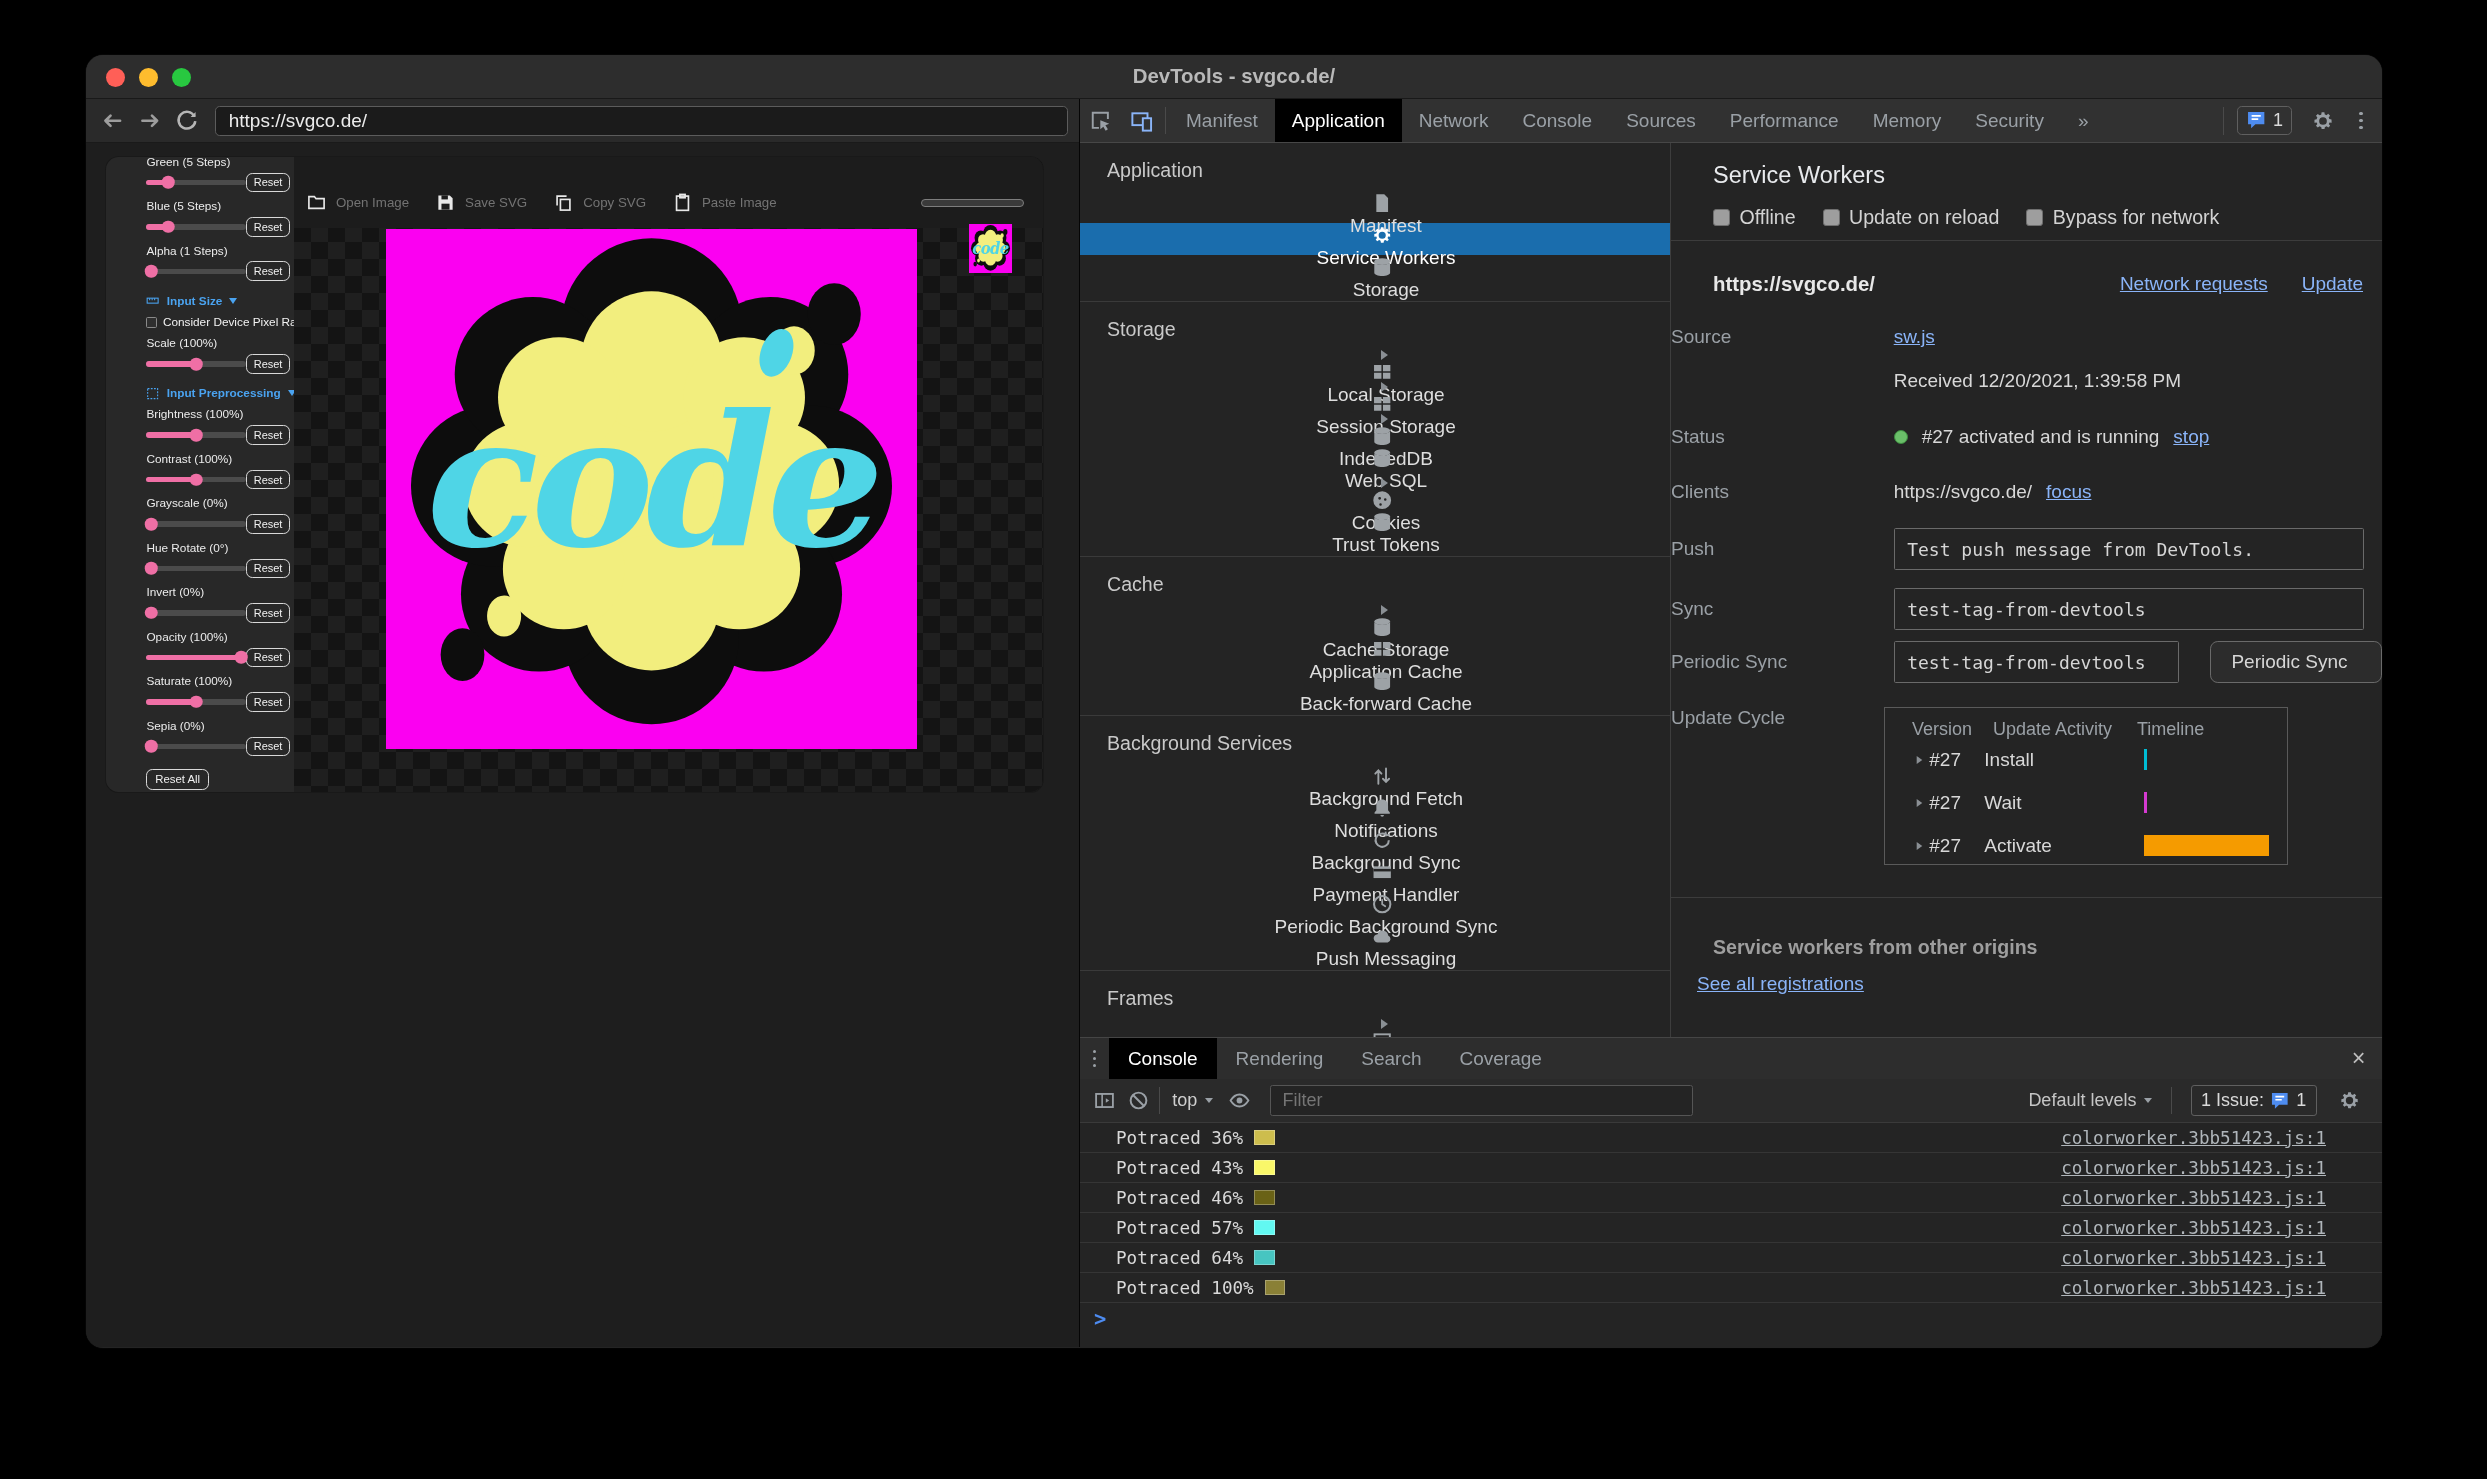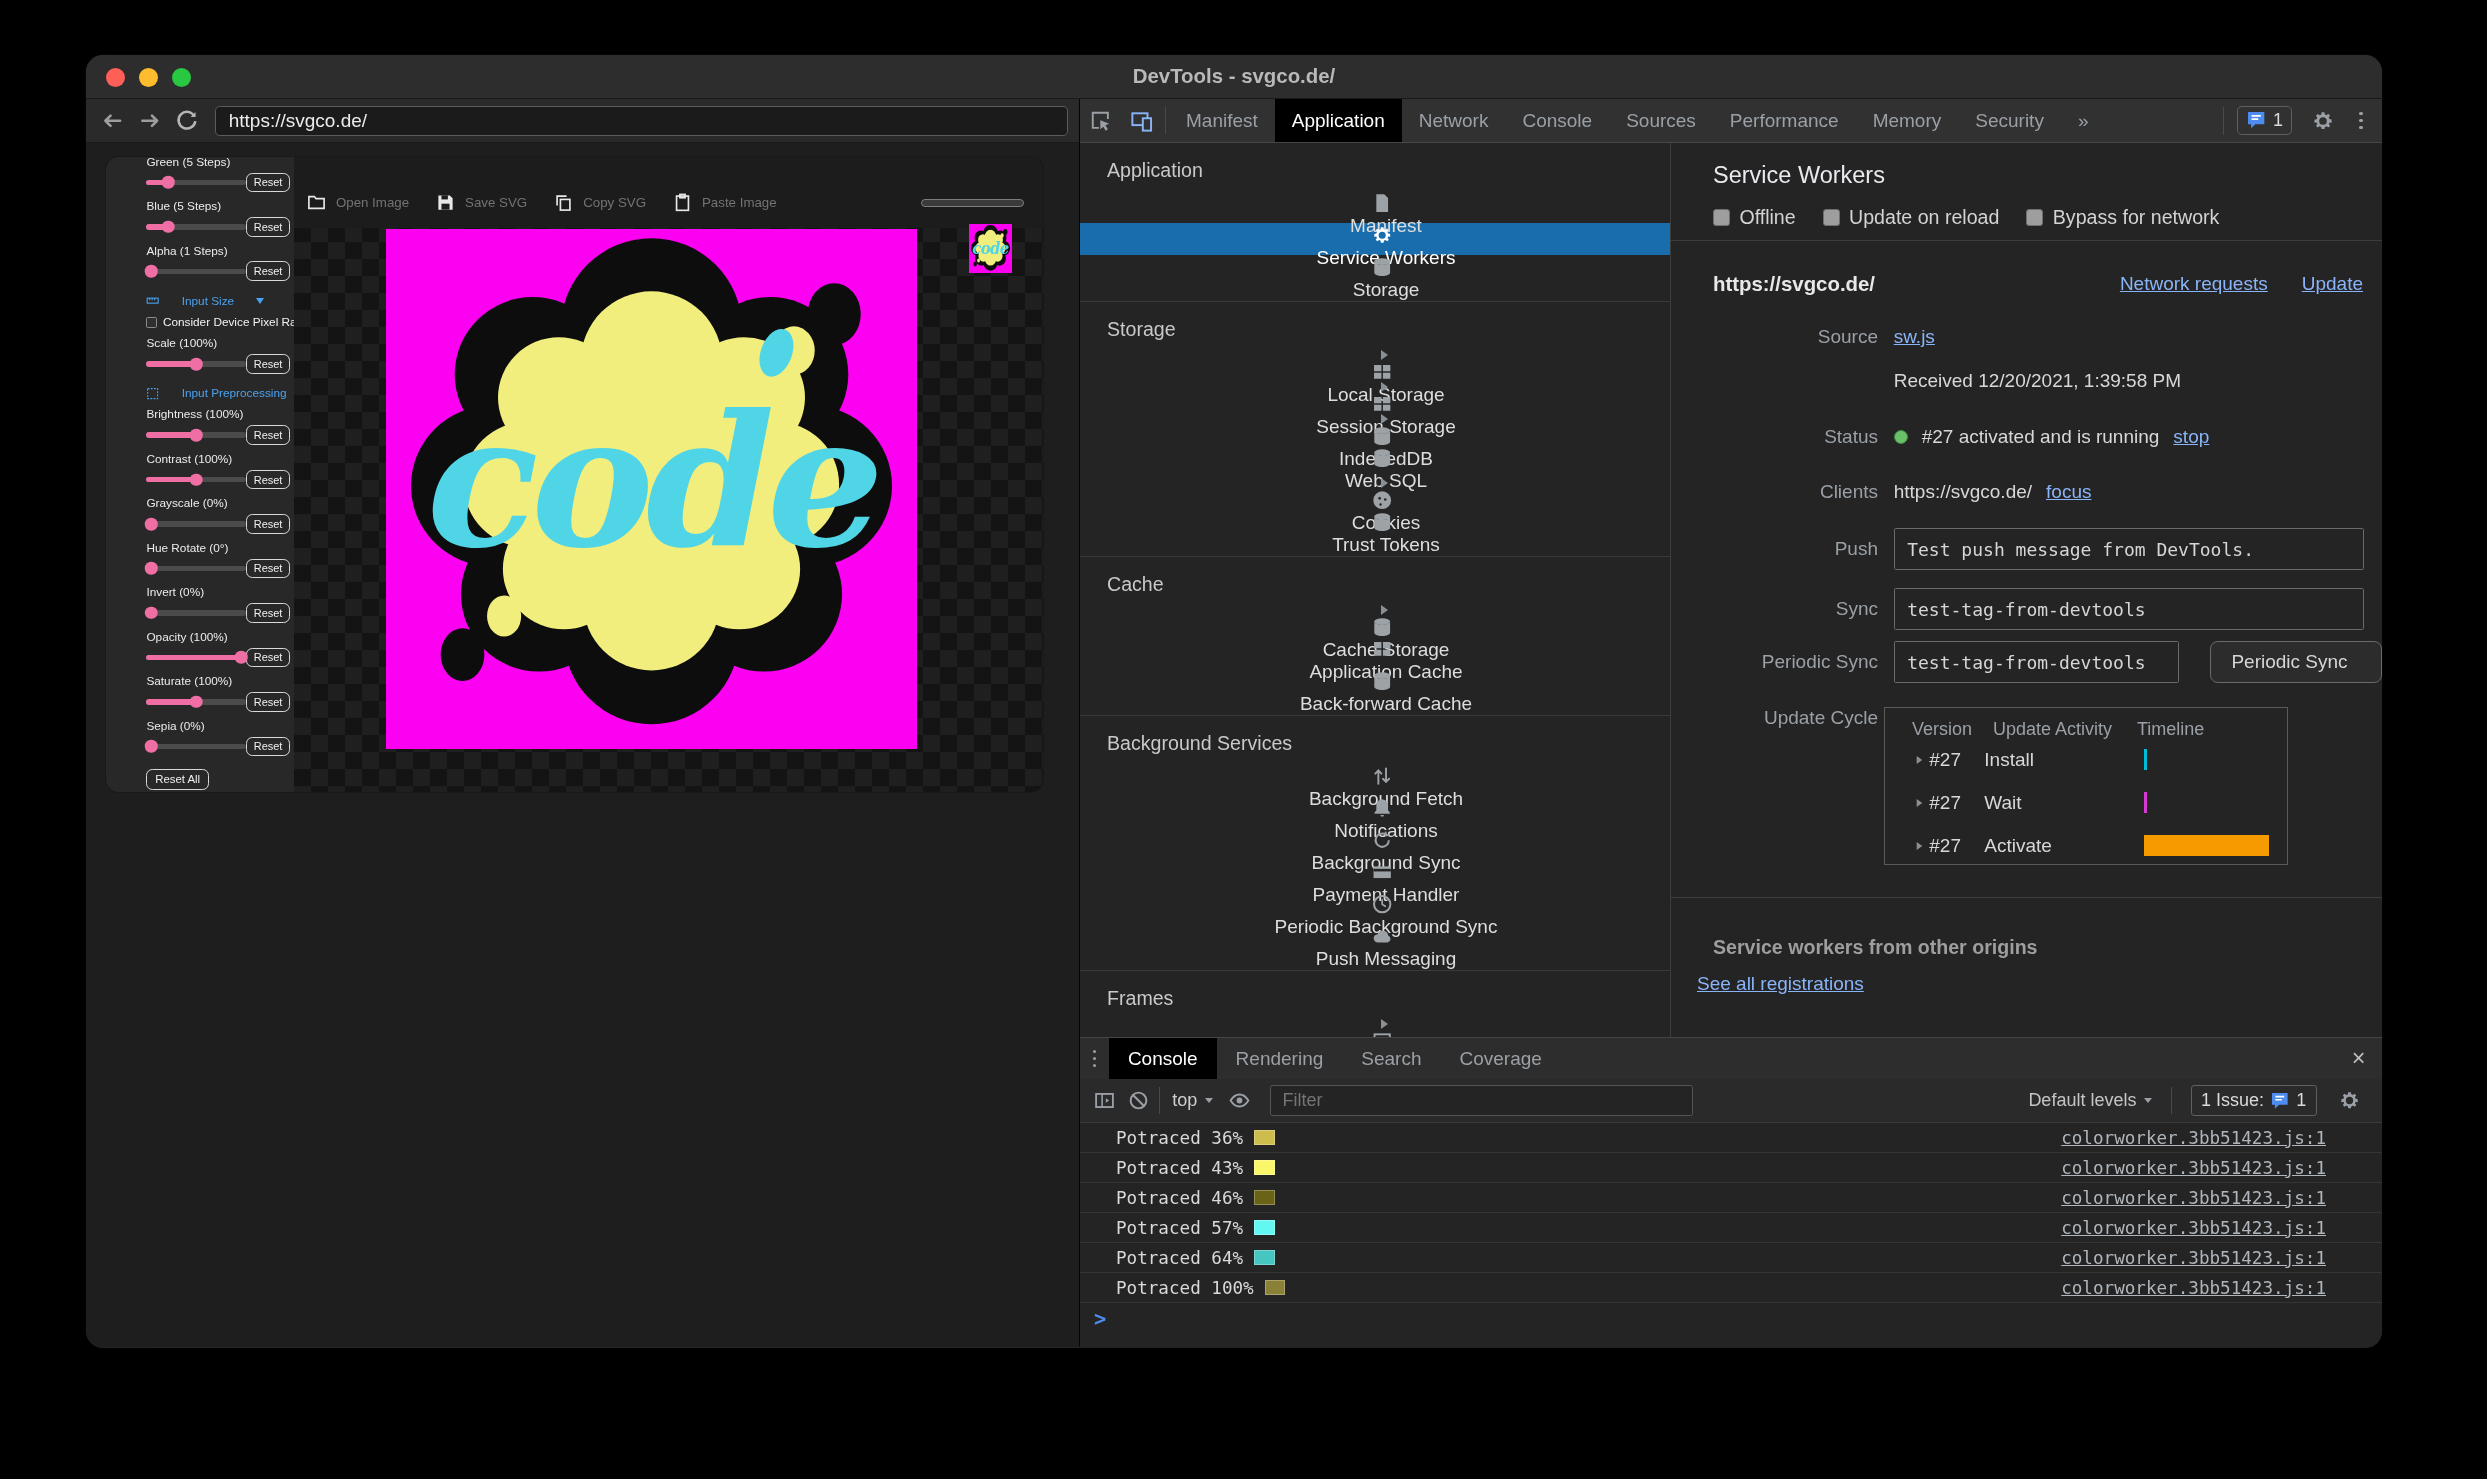--- a/index.html
+++ b/index.html
@@ -35,21 +35,21 @@
   .controls { width:188px; padding:0 12.5px 0 40px; flex:none; }
   .ctl-label { font-size:11.8px; color:#ececec; margin:7px 0 3.9px; white-space:nowrap; }
   .slider-row { display:flex; align-items:center; }
   .slider-track { position:relative; width:100px; height:5.5px; border-radius:3.1px; background:#4b4b4b; flex:none; }
   .slider-fill { height:100%; border-radius:3.1px; background:#ef6fa5; }
   .slider-thumb { position:absolute; top:50%; width:12.5px; height:12.5px; border-radius:50%;
     background:#ef6fa5; transform:translate(-50%,-50%); }
   .reset-btn { margin-left:auto; height:19.6px; padding:0 6.3px; font-size:11px; color:#f0f0f0;
     background:transparent; border:1.6px solid #d9d9d9; border-radius:6.3px;
     font-family:"Liberation Sans",sans-serif; white-space:nowrap; }
-  .ctl-section { display:flex; align-items:center; gap:22px; color:#4aa3f0; font-size:11.8px; margin:12.5px 0 3.1px; white-space:nowrap; }
+  .ctl-section { display:flex; align-items:center; gap:7px; color:#4aa3f0; font-size:11.8px; margin:12.5px 0 3.1px; white-space:nowrap;font-weight:bold; }
   .ctl-section svg { width:13.3px; height:13.3px; }
   .caret-down { width:0; height:0; border-left:4.7px solid transparent; border-right:4.7px solid transparent; border-top:6.3px solid currentColor; display:inline-block; }
   .ctl-check { display:flex; align-items:center; gap:5.5px; margin:7.8px 0 1.6px; }
   .ctl-check .box { width:11px; height:11px; background:#2f2f2f; border:0.8px solid #8a8a8a; border-radius:1.6px; flex:none; }
   .ctl-check span.lbl { font-size:11.8px; color:#f2f2f2; white-space:nowrap; }
   .reset-all { margin-top:12.5px; height:21px; padding:0 7.8px; font-size:11.4px; color:#f0f0f0;
     background:transparent; border:1.6px solid #d9d9d9; border-radius:6.3px; font-family:"Liberation Sans",sans-serif; }
 
   
   .canvas { flex:1; position:relative; background-color:#141414;
@@ -100,21 +100,21 @@
   
   .sw-pane { flex:1; position:relative; overflow:hidden; min-width:0; }
   .sw-row { position:absolute; left:0; right:0; display:flex; align-items:center; }
   .sw-title { font-size:23.5px; color:#e8eaed; }
   .sw-check { display:flex; align-items:center; gap:9.4px; margin-right:27px; }
   .sw-check .box { width:17px; height:17px; border-radius:3.1px; background:#9e9e9e; border:0.8px solid #6f6f6f; flex:none; }
   .sw-check .lbl { font-size:19.6px; color:#d3d3d3; white-space:nowrap; }
   .hline { position:absolute; left:0; right:0; height:0.8px; background:#3c3c3c; }
   .sw-origin { font-size:20.4px; font-weight:bold; color:#e8e8e8; }
   a.dtlink { color:#8ab4f8; text-decoration:underline; font-size:19px; white-space:nowrap; }
-  .sw-label { width:207px; text-align:right; font-size:19px; color:#9aa0a6; flex:none; white-space:nowrap; }
+  .sw-label { width:207px; font-size:19px; color:#9aa0a6; flex:none; white-space:nowrap; }
   .sw-value { margin-left:15.7px; font-size:19px; color:#d8d8d8; display:flex; align-items:center; gap:14px; white-space:nowrap; }
   .status-dot { width:14px; height:14px; border-radius:50%; background:#6abf69; border:1.6px solid #3c8c3f; }
   .sw-input { margin-left:15.7px; width:470px; height:42px; background:#242424; border:0.8px solid #6a6a6a;
     border-radius:1.6px; color:#d6d6d6; font-size:18px; padding:0 12.5px;
     font-family:"DejaVu Sans Mono",monospace; outline:none; }
   .sw-input.short { width:360px; }
   .sw-btn { margin-left:31px; height:42px; width:172px; flex:none; background:#2c2c2c; border:0.8px solid #6a6a6a;
     border-radius:7.8px; color:#d6d6d6; font-size:19px; text-align:left; padding-left:20.4px;
     font-family:"Liberation Sans",sans-serif; white-space:nowrap; overflow:hidden; }
   .uc-table { position:absolute; left:213px; top:564px; width:404px; height:158px; border:0.8px solid #5a5a5a; }

